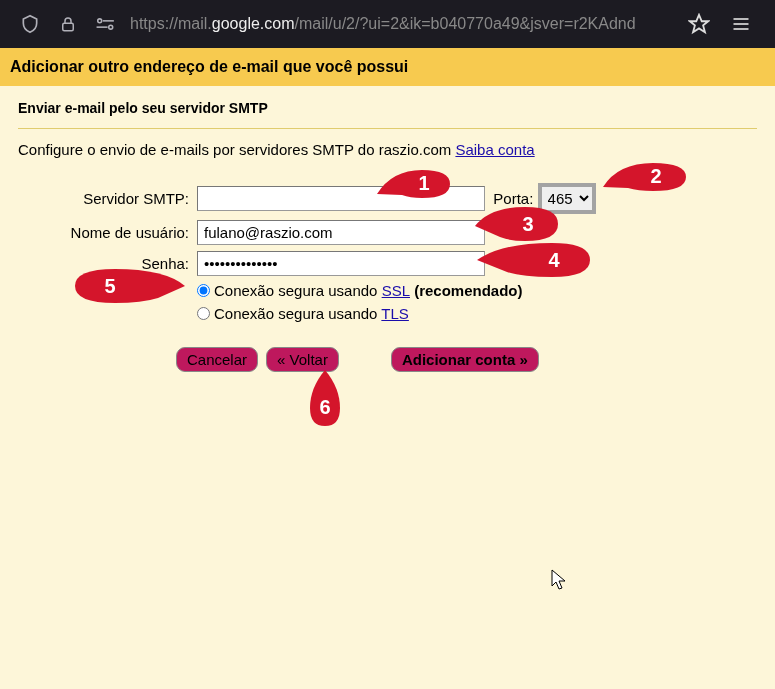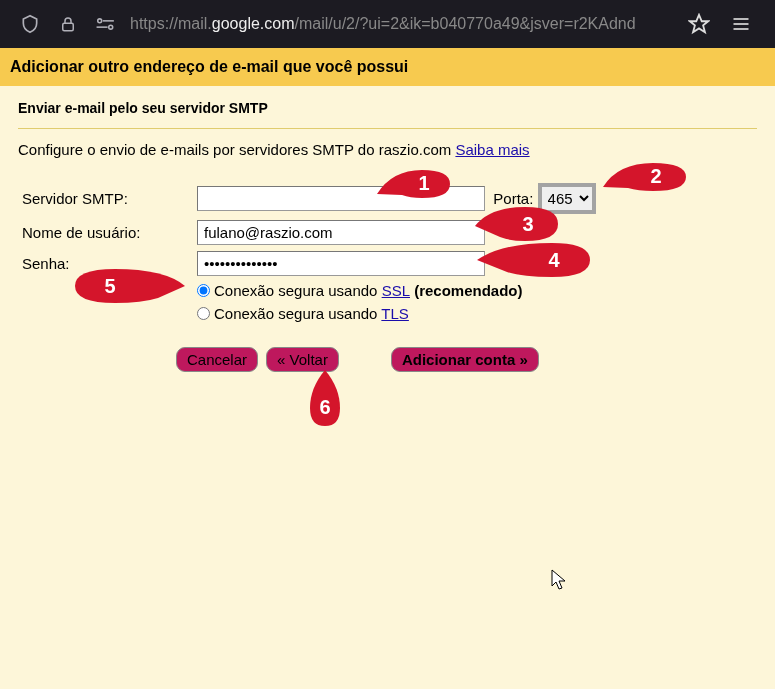--- a/index.html
+++ b/index.html
@@ -65,21 +65,21 @@
       margin-bottom: 12px;
     }
     .instruction {
       font-size: 15px;
       color: #000;
       margin-bottom: 22px;
     }
     .instruction a { color: #1a0dab; text-decoration: underline; }
     table.form { border-collapse: collapse; }
     table.form td { padding: 3px 4px; vertical-align: middle; font-size: 15px; }
-    table.form td.label { width: 175px; white-space: nowrap; }
+    table.form td.label { text-align: right; width: 175px; white-space: nowrap; }
     input[type=text], input[type=password] {
       font-family: Liberation Sans, sans-serif;
       font-size: 15px;
       padding: 3px 6px;
       border: 1px solid #999;
       border-left-color: #777;
       border-top-color: #777;
       background: #fff;
     }
     .smtp-input { width: 288px; }
@@ -161,21 +161,21 @@
       </svg>
   </span>
 </div>
 
 <div class="title-bar">Adicionar outro endereço de e-mail que você possui</div>
 
 <div class="content">
   <div class="section-title">Enviar e-mail pelo seu servidor SMTP</div>
   <div class="hr"></div>
   <div class="instruction">
-    <span>Configure o envio de e-mails por servidores SMTP do raszio.com </span><a href="#">Saiba mais</a>
+    <span>Configure o envio de e-mails por servidores SMTP do raszio.com </span><a href="#">Saiba conta</a>
   </div>
 
   <table class="form">
     <tbody>
         <tr>
       <td class="label">Servidor SMTP:</td>
       <td>
         <input type="text" class="smtp-input" value="" style="">
         &nbsp;<span>Porta:</span>
         <select>

